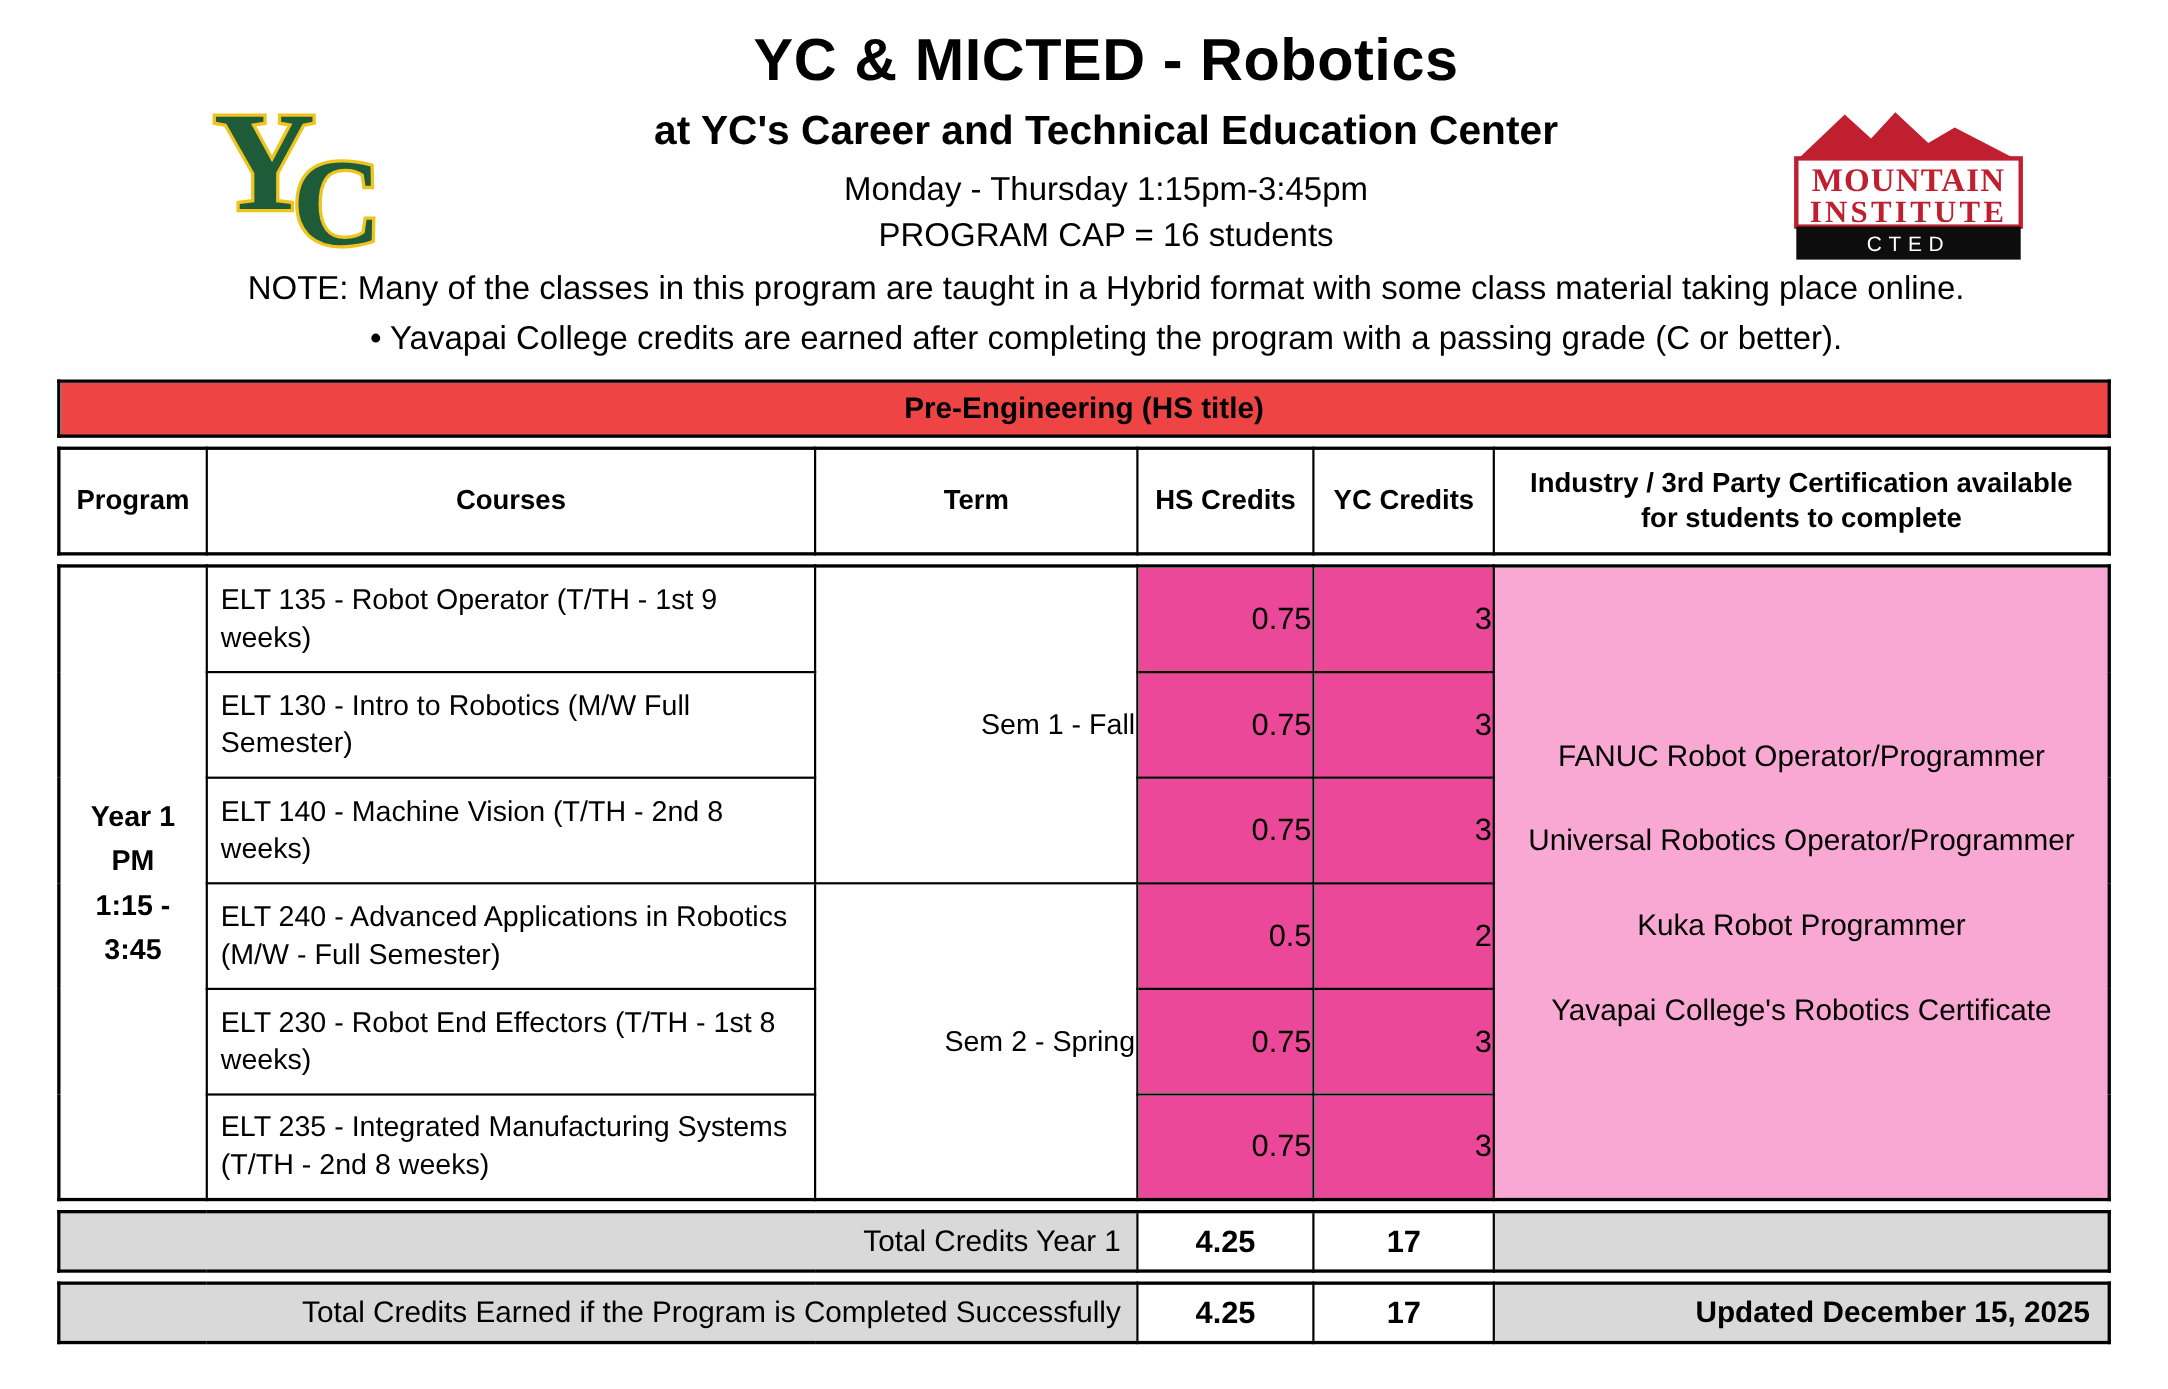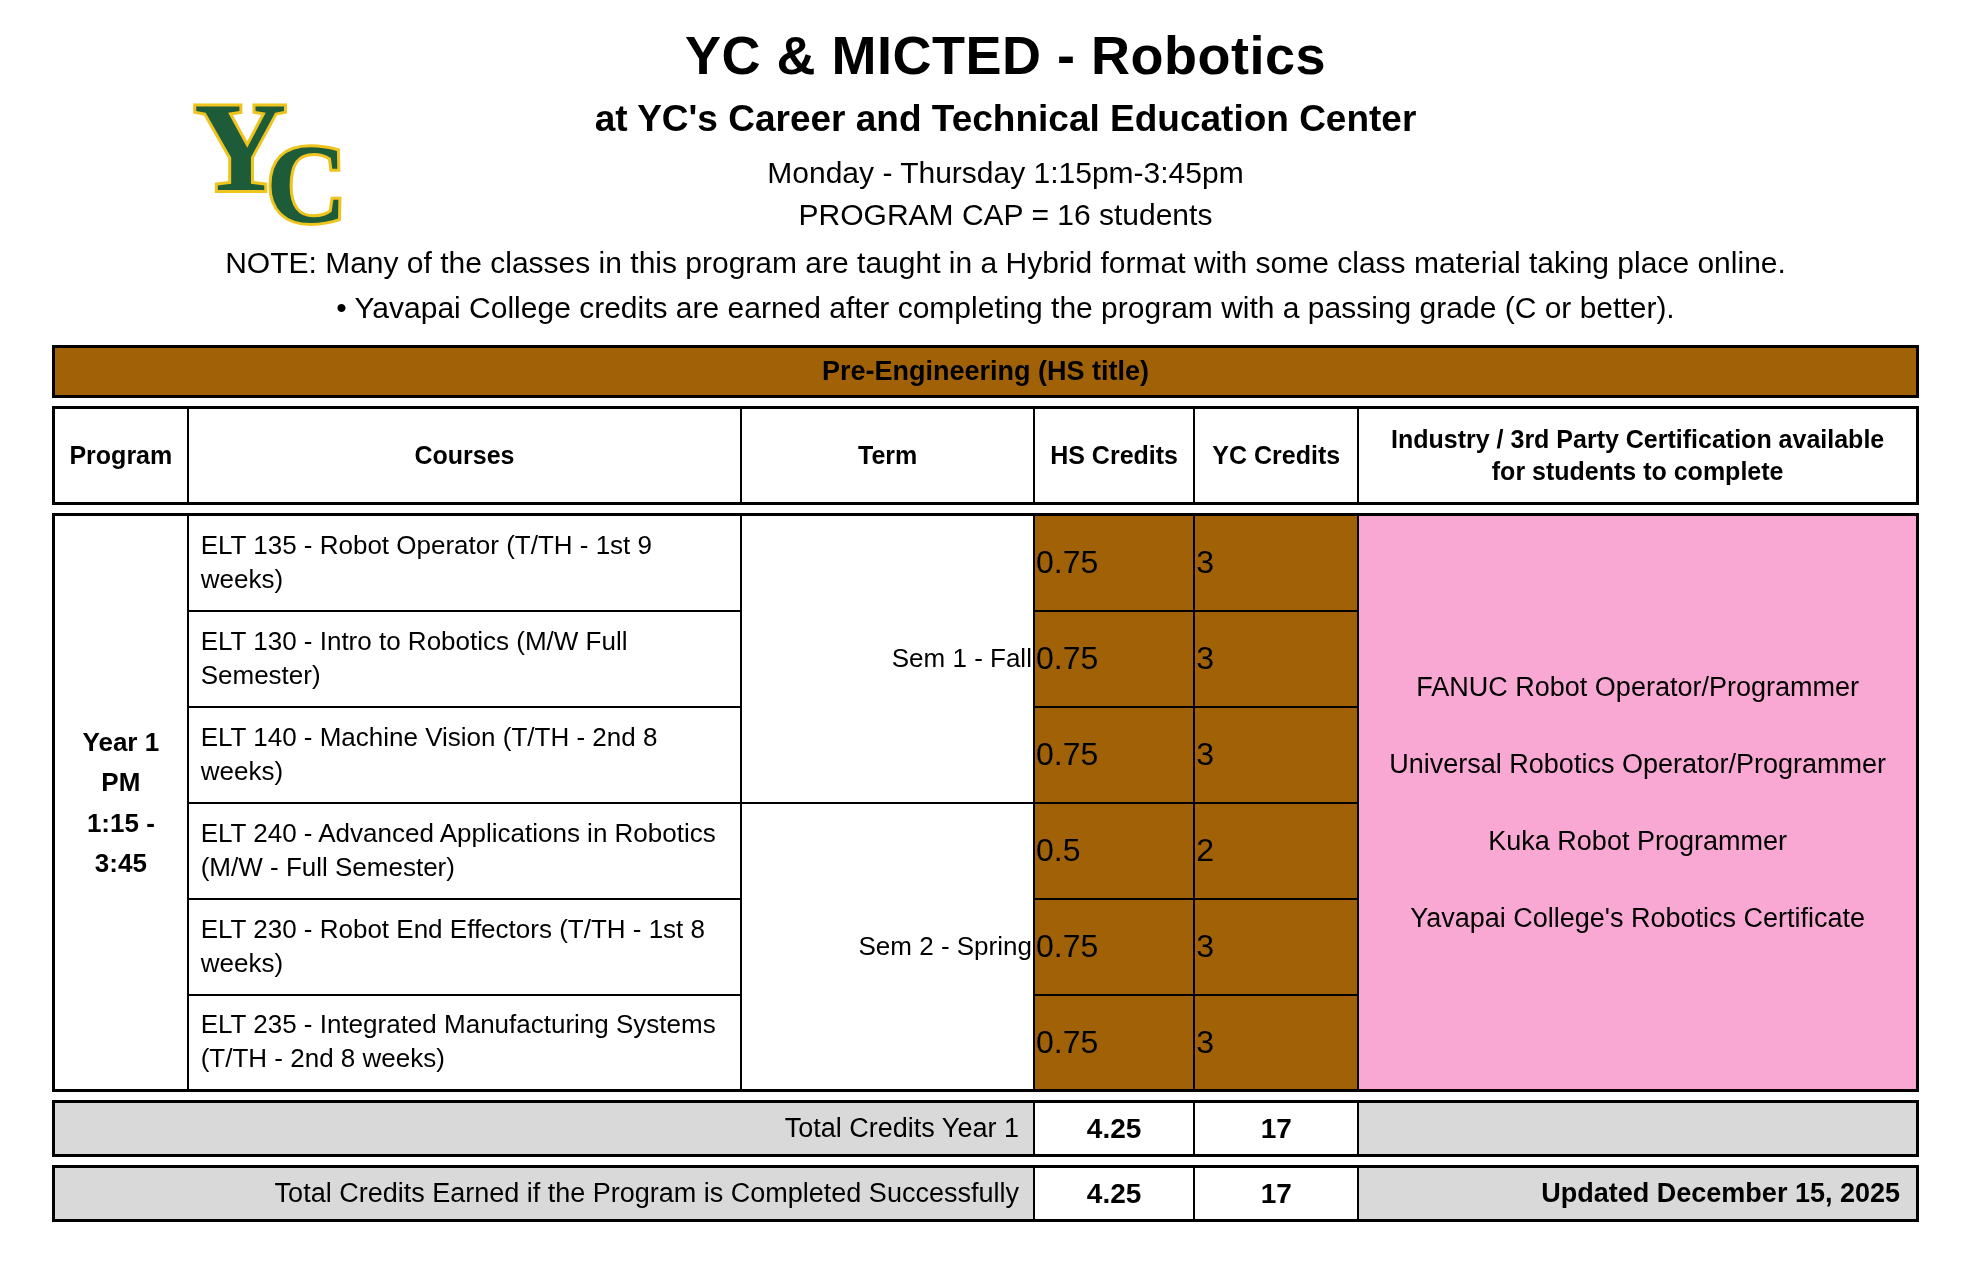--- a/index.html
+++ b/index.html
@@ -16,29 +16,29 @@
   .schedule { font-size: 30px; margin: 16px 0 0; }
   .cap { font-size: 30px; margin: 8px 0 0; }
   .note { font-size: 30px; margin: 14px 0 0; }
   .bullet { font-size: 30px; margin: 11px 0 0; }
 
   
   .table-area { margin: 20px 52px 0; }
   table.band { width: 100%; border-collapse: collapse; table-layout: fixed; border: 3px solid #000; margin-bottom: 8px; }
   table.band td, table.band th { border: 2px solid #000; overflow: hidden; }
 
-  .band-title td { background: #a16207; font-weight: bold; font-size: 27px; text-align: center; height: 50px; vertical-align: middle; }
+  .band-title td { background: #ef4444; font-weight: bold; font-size: 27px; text-align: center; height: 50px; vertical-align: middle; }
 
   .header-band th { background: #fff; font-weight: bold; font-size: 25px; text-align: center; height: 96px; vertical-align: middle; padding: 0 14px; line-height: 1.25; }
 
   .course-row td { height: 96px; }
   .program-cell { font-weight: bold; font-size: 26px; text-align: center; vertical-align: middle; line-height: 1.55; background: #fff; }
   .course-cell { font-size: 26px; padding: 0 12px; vertical-align: middle; line-height: 1.3; background: #fff; }
   .term-cell { font-size: 26px; text-align: right; vertical-align: middle; background: #fff; }
-  .num-cell { font-size: 32px; text-align: left; vertical-align: middle; background: #a16207; }
+  .num-cell { font-size: 28px; text-align: right; vertical-align: middle; background: #ec4899; }
   .cert-cell { vertical-align: middle; background: #f9a8d4; }
   .cert-list { display: flex; flex-direction: column; gap: 46px; align-items: center; font-size: 27px; text-align: center; }
 
   .total-band td { height: 54px; vertical-align: middle; }
   .total-label { background: #d9d9d9; font-weight: normal; font-size: 27px; text-align: right; padding-right: 14px; }
   .total-num { background: #fff; font-weight: bold; font-size: 28px; text-align: center; }
   .total-empty { background: #d9d9d9; }
   .updated-cell { background: #d9d9d9; font-weight: bold; font-size: 27px; text-align: right; padding-right: 16px; }
 </style>
 </head>
@@ -46,20 +46,30 @@
 
 <div class="page">
 
   <div class="logo-yc">
     <svg width="195" height="152" viewBox="0 0 195 152">
       <text x="2" y="108" font-family="Liberation Serif, serif" font-weight="bold" font-size="128" fill="#1e5b38" stroke="#f0c41e" stroke-width="6" paint-order="stroke">Y</text>
       <text x="74" y="140" font-family="Liberation Serif, serif" font-weight="bold" font-size="112" fill="#1e5b38" stroke="#f0c41e" stroke-width="6" paint-order="stroke">C</text>
     </svg>
   </div>
 
+  <div class="logo-mi">
+    <svg width="240" height="150" viewBox="0 0 240 150">
+      <polygon points="16,56 62,12 86,34 108,10 138,38 162,24 224,56" fill="#c01f2f"></polygon>
+      <rect x="18" y="52" width="204" height="62" fill="#ffffff" stroke="#c01f2f" stroke-width="4"></rect>
+      <text x="120" y="82" text-anchor="middle" font-family="Liberation Serif, serif" font-weight="bold" font-size="30" letter-spacing="1" fill="#c01f2f">MOUNTAIN</text>
+      <text x="120" y="110" text-anchor="middle" font-family="Liberation Serif, serif" font-weight="bold" font-size="28" letter-spacing="3" fill="#c01f2f">INSTITUTE</text>
+      <rect x="18" y="114" width="204" height="30" fill="#0d0d0d"></rect>
+      <text x="120" y="136" text-anchor="middle" font-family="Liberation Sans, sans-serif" font-size="19" letter-spacing="6" fill="#ffffff">CTED</text>
+    </svg>
+  </div>
 
   <div class="header-text">
     <h1 class="title">YC &amp; MICTED - Robotics</h1>
     <h2 class="subtitle">at YC's Career and Technical Education Center</h2>
     <p class="schedule">Monday - Thursday 1:15pm-3:45pm</p>
     <p class="cap">PROGRAM CAP = 16 students</p>
     <p class="note">NOTE:  Many of the classes in this program are taught in a Hybrid format with some class material taking place online.</p>
     <p class="bullet">• Yavapai College credits are earned after completing the program with a passing grade (C or better).</p>
   </div>
 

